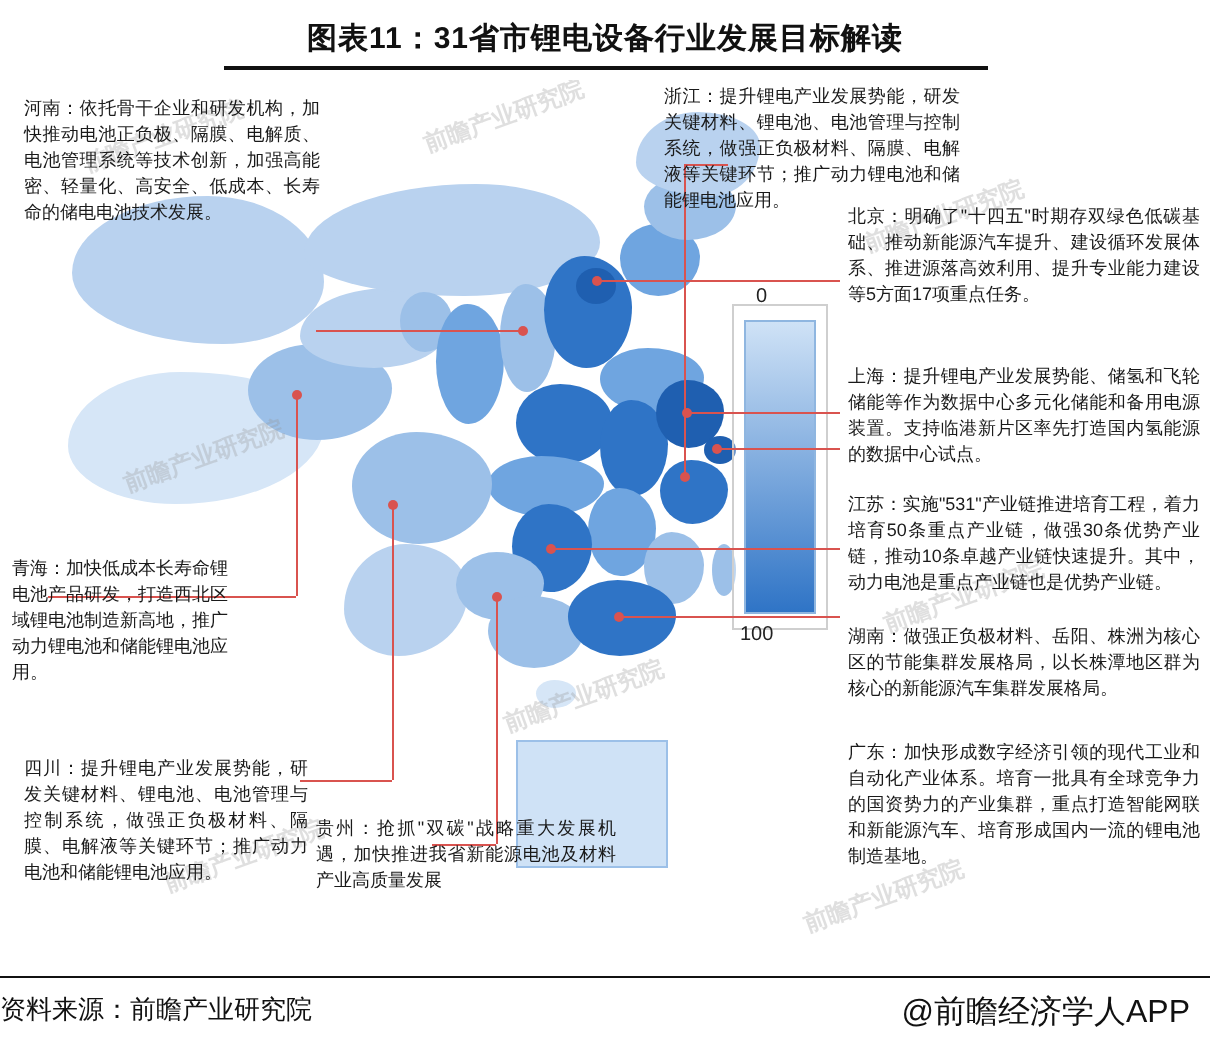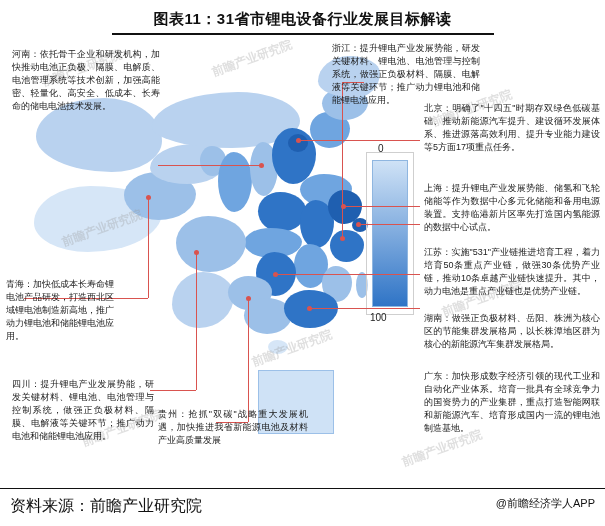--- a/index.html
+++ b/index.html
@@ -64,22 +64,22 @@
   }
 
   
   .wm{
     position:absolute;color:rgba(150,150,150,0.30);
     font-size:12px;font-weight:bold;white-space:nowrap;
     transform:rotate(-20deg);pointer-events:none;
   }
 
   .footer-rule{position:absolute;left:0;top:488px;width:605px;height:1px;background:#111;}
-  .source{position:absolute;left:10px;top:496px;font-size:16px;color:#111;}
-  .brand{position:absolute;right:10px;top:496px;font-size:11px;color:#111;}
+  .source{position:absolute;left:0;top:496px;font-size:13px;color:#111;}
+  .brand{position:absolute;right:10px;top:496px;font-size:16px;color:#111;}
 </style>
 </head>
 <body>
 
 <div id="root">
 
   <div class="title-bar">图表11：31省市锂电设备行业发展目标解读</div>
   <div class="title-rule"></div>
 
   <div class="map-area">

